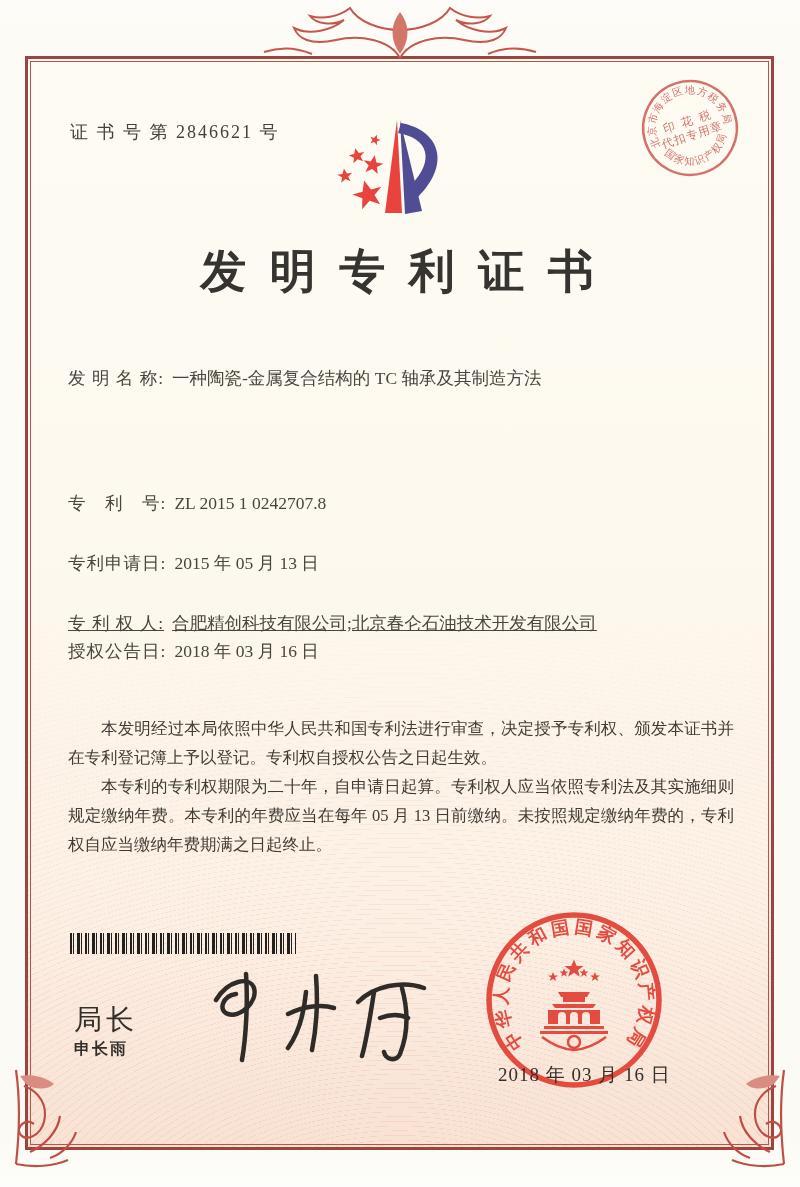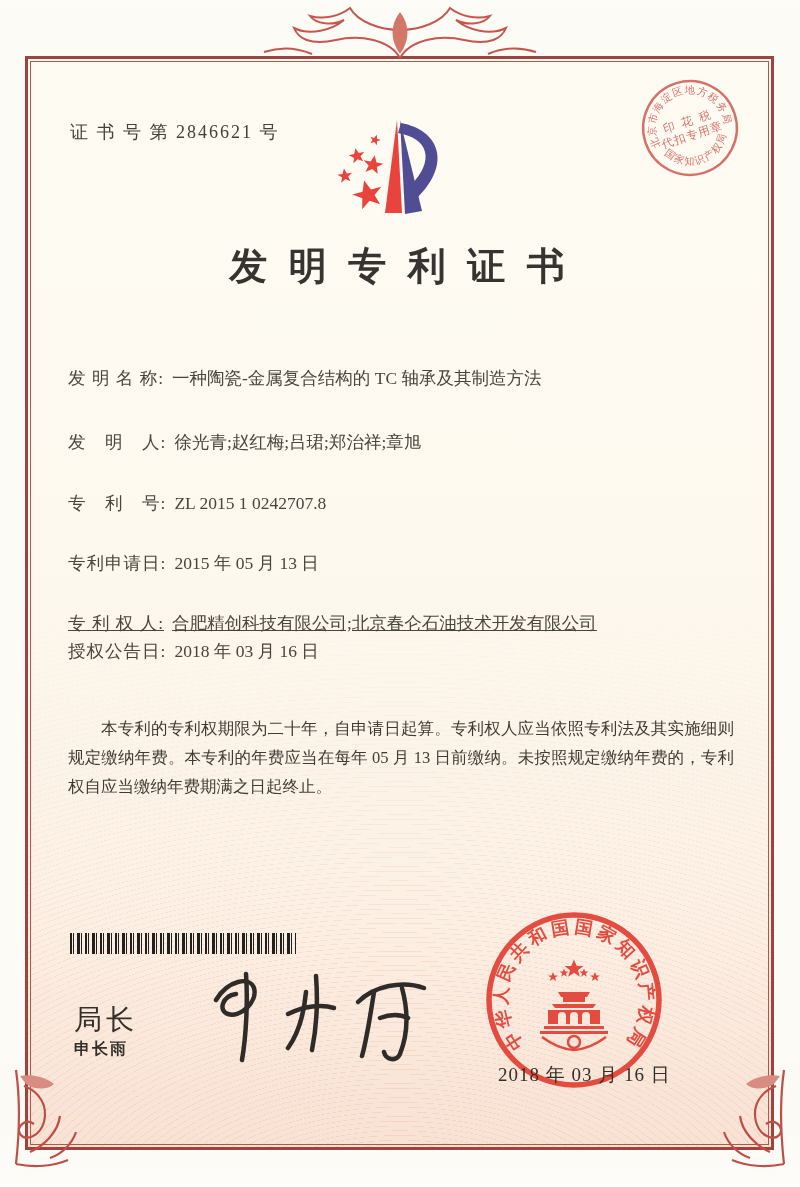--- a/index.html
+++ b/index.html
@@ -25,21 +25,21 @@
     -webkit-mask-image:linear-gradient(180deg,transparent 0%,#000 70%);
     mask-image:linear-gradient(180deg,transparent 0%,#000 70%);
     pointer-events:none;
   }
   
   .orn{position:absolute;pointer-events:none;}
   
   .cert-no{position:absolute;left:70px;top:120px;font-size:18px;letter-spacing:2px;color:#45413a;}
   .title{
     position:absolute;left:0;top:241px;width:800px;text-align:center;
-    font-size:38px;font-weight:bold;letter-spacing:6px;color:#363430;
+    font-size:46px;font-weight:bold;letter-spacing:6px;color:#363430;
   }
   .field{position:absolute;left:68px;width:670px;font-size:17.5px;color:#49453d;white-space:nowrap;}
   .field .lbl{letter-spacing:1px;}
   .field .val{margin-left:8px;text-align:center;}
   .paras{position:absolute;left:68px;top:714px;width:666px;font-size:16.5px;line-height:29px;
     color:#403c35;text-align:justify;}
   .paras p{margin:0;text-indent:2em;}
   .barcode{
     position:absolute;left:70px;top:933px;width:226px;height:21px;
     background-image:repeating-linear-gradient(90deg,
@@ -126,37 +126,35 @@
     <path d="M72,27 L60,120 L77,120 Z" fill="#e8433c"></path>
     <path d="M75,27 L80,121 L97,118 Z" fill="#504d95"></path>
     <path d="M76,30 C114,37 127,70 93,104 L85,93 C111,67 103,45 73,40 Z" fill="#504d95"></path>
   </svg>
 
   <div class="title">发 明 专 利 证 书</div>
 
   <div class="field" style="top:366px;">
     <span class="lbl">发 明 名 称:</span><span class="val">一种陶瓷-金属复合结构的 TC 轴承及其制造方法</span>
   </div>
-  <div class="field" style="top:430px;">
-    <span class="lbl">发　明　人:</span><span class="val">徐光青;赵红梅;吕珺;郑治祥;章旭</span>
-  </div>
   <div class="field" style="top:491px;">
     <span class="lbl">专　利　号:</span><span class="val">ZL 2015 1 0242707.8</span>
   </div>
   <div class="field" style="top:551px;">
     <span class="lbl">专利申请日:</span><span class="val">2015 年 05 月 13 日</span>
   </div>
   <div class="field" style="top:611px;text-decoration:underline;">
     <span class="lbl">专 利 权 人:</span><span class="val">合肥精创科技有限公司;北京春仑石油技术开发有限公司</span>
   </div>
   <div class="field" style="top:639px;">
     <span class="lbl">授权公告日:</span><span class="val">2018 年 03 月 16 日</span>
   </div>
 
   <div class="paras">
+    <p>本发明经过本局依照中华人民共和国专利法进行审查，决定授予专利权、颁发本证书并在专利登记簿上予以登记。专利权自授权公告之日起生效。</p>
     <p>本专利的专利权期限为二十年，自申请日起算。专利权人应当依照专利法及其实施细则规定缴纳年费。本专利的年费应当在每年 05 月 13 日前缴纳。未按照规定缴纳年费的，专利权自应当缴纳年费期满之日起终止。</p>
   </div>
 
   <div class="barcode"></div>
 
   <div class="director-role">局长</div>
   <div class="director-name">申长雨</div>
 
   <svg class="sig" width="250" height="105" viewBox="0 0 250 105">
     <g fill="none" stroke="#2e2b28" stroke-width="4.5" stroke-linecap="round" stroke-linejoin="round">

